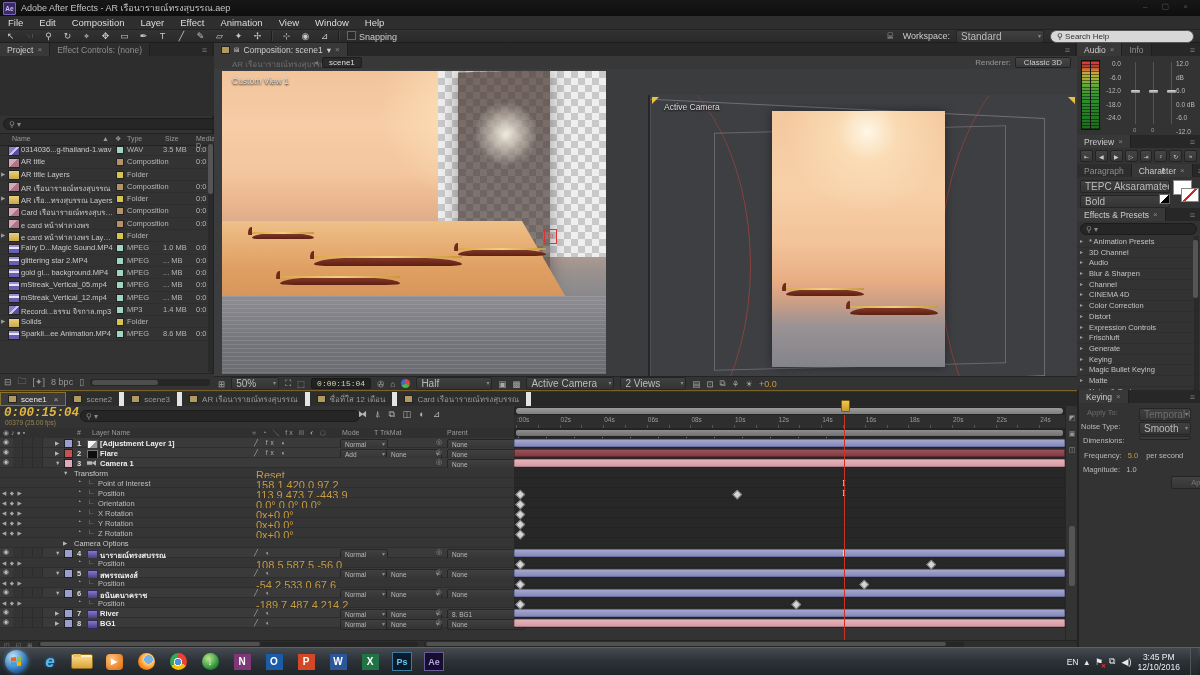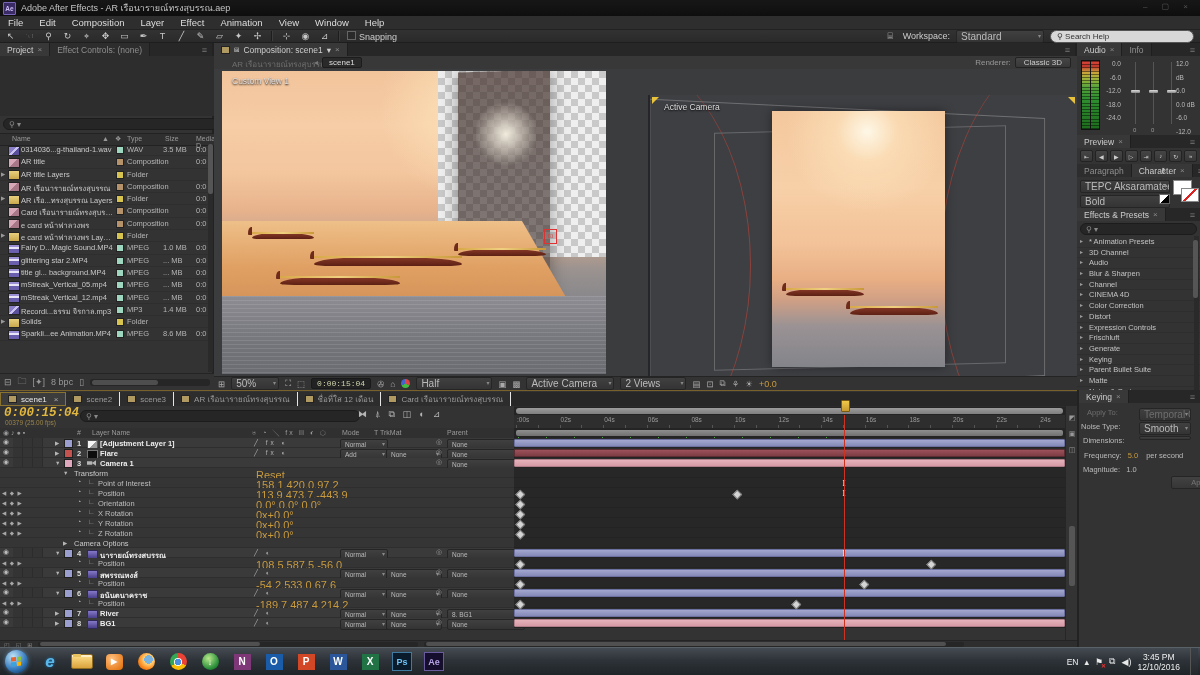--- a/index.html
+++ b/index.html
@@ -119,21 +119,21 @@
   #sw-stroke{background:linear-gradient(135deg,#fff 46%,#d22 46% 54%,#fff 54%);}
   #bw-swatch{position:absolute;left:82px;top:30px;width:9px;height:8px;background:linear-gradient(135deg,#fff 50%,#000 50%);border:1px solid #666;}
   .fx-item{position:relative;height:9.7px;border-bottom:1px solid #2e2e2e;color:#c3c3c3;font-size:7.5px;padding-left:12px;line-height:9.7px;white-space:nowrap;overflow:hidden;}
   .fx-item::before{content:"▸";position:absolute;left:3px;top:0;font-size:6px;color:#999;}
   #fx-vscroll{position:absolute;right:1px;top:0;width:5px;height:100%;background:#2a2a2a;}
   #fx-vthumb{position:absolute;right:1px;top:4px;width:5px;height:58px;background:#555;border-radius:2px;}
 
   
   #timeline{left:0;top:390px;width:1200px;height:257px;background:#333;border-top:1px solid #79622a;border-bottom:1px solid #79622a;box-sizing:border-box;}
   #tl-tabs{left:0;top:1px;width:1077px;height:14px;background:#272727;display:flex;}
-  .tltab{display:flex;align-items:center;gap:4px;background:#2d2d2d;border-right:1px solid #e5e5e5;padding:0 7px;font-size:8px;color:#999;}
+  .tltab{display:flex;align-items:center;gap:4px;background:#2d2d2d;border-right:5px solid #e5e5e5;padding:0 7px;font-size:8px;color:#999;}
   .tltab .tchip{width:7px;height:6px;background:#b09a62;border:1px solid #222;}
   .tltab.active{background:#3c3c3c;color:#e8e8e8;border:1px solid #8a7230;}
   .tltab.active::after{content:"×";margin-left:3px;color:#aaa;}
   #tl-ctrl{left:0;top:15px;width:514px;height:22px;background:#333;}
   #tl-tc{position:absolute;left:4px;top:0px;color:#e3b83e;font-size:12.5px;font-weight:bold;font-style:italic;}
   #tl-frames{position:absolute;left:5px;top:13px;color:#9a8448;font-size:6.5px;}
   #tl-search{position:absolute;left:80px;top:4px;width:268px;}
   #tl-icons{position:absolute;left:358px;top:3px;display:flex;gap:8px;color:#b5b5b5;font-size:9px;}
   #tl-heads{left:0;top:37px;width:514px;height:10px;background:#303030;border-bottom:1px solid #262626;font-size:7px;color:#999;}
   #tl-heads span{position:absolute;top:1px;}
@@ -413,21 +413,21 @@
           <span class="pi-name">glittering star 2.MP4</span>
           <span class="pi-chip" style="background: rgb(159, 214, 192);"></span>
           <span class="pi-type">MPEG</span>
           <span class="pi-size">... MB</span>
           <span class="pi-media">0:0</span>
         </div>
 
         <div class="pi">
           <span class="pi-tw"></span>
           <span class="pi-icon video"></span>
-          <span class="pi-name">title gl... background.MP4</span>
+          <span class="pi-name">gold gl... background.MP4</span>
           <span class="pi-chip" style="background: rgb(159, 214, 192);"></span>
           <span class="pi-type">MPEG</span>
           <span class="pi-size">... MB</span>
           <span class="pi-media">0:0</span>
         </div>
 
         <div class="pi">
           <span class="pi-tw"></span>
           <span class="pi-icon video"></span>
           <span class="pi-name">mStreak_Vertical_05.mp4</span>
@@ -669,21 +669,21 @@
           <div class="fx-item">Audio</div>
           <div class="fx-item">Blur &amp; Sharpen</div>
           <div class="fx-item">Channel</div>
           <div class="fx-item">CINEMA 4D</div>
           <div class="fx-item">Color Correction</div>
           <div class="fx-item">Distort</div>
           <div class="fx-item">Expression Controls</div>
           <div class="fx-item">Frischluft</div>
           <div class="fx-item">Generate</div>
           <div class="fx-item">Keying</div>
-          <div class="fx-item">Parent Bullet Suite</div>
+          <div class="fx-item">Magic Bullet Keying</div>
           <div class="fx-item">Matte</div>
           <div class="fx-item">Noise &amp; Grain</div>
           <div class="fx-item">Obsolete</div>
         </div>
       <div id="fx-vscroll" style="top:28px;height:155px">
           <div id="fx-vthumb"></div>
         </div>
     </div>
   </div>
 

